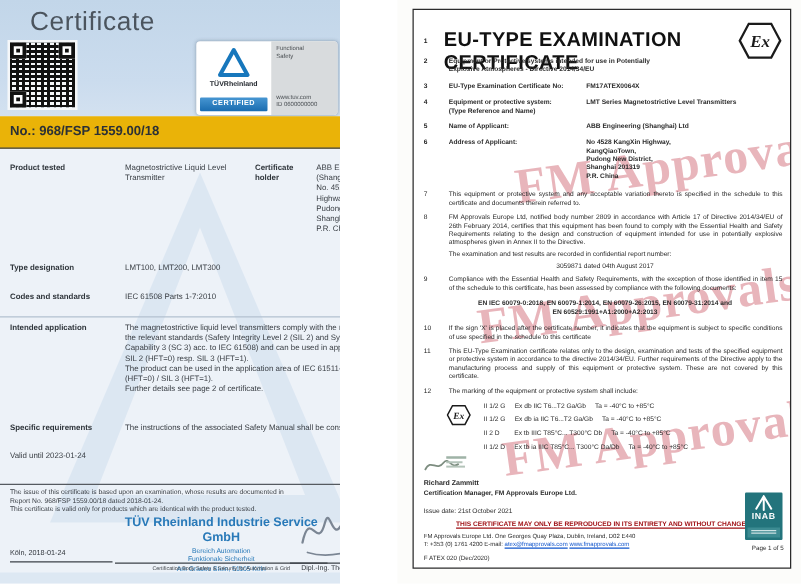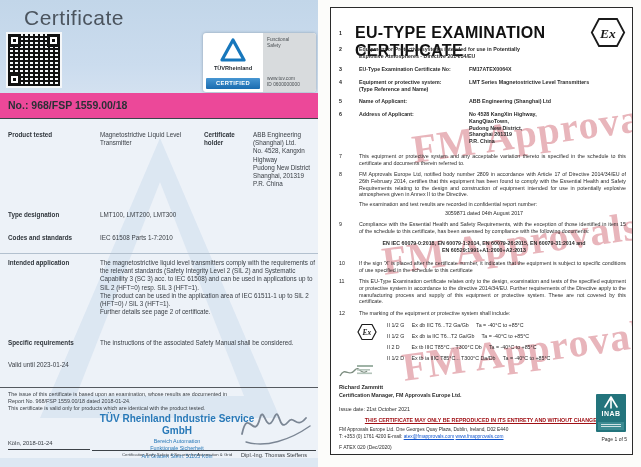--- a/index.html
+++ b/index.html
@@ -2,37 +2,37 @@
 <html><head>
 <meta charset="utf-8">
 <style>
   *{margin:0;padding:0;box-sizing:border-box}
   html,body{width:641px;height:467px}
   body{position:relative;background:#ffffff;font-family:"Liberation Sans",sans-serif;overflow:hidden}
   .abs{position:absolute}
   .pre{white-space:pre-line}
   .prehard{white-space:pre}
   
-  .page-left{position:absolute;left:0;top:0;width:318px;height:467px;background:#edf2f8;overflow:hidden}
+  .page-left{position:absolute;left:0;top:0;width:272px;height:467px;background:#edf2f8;overflow:hidden}
   .lp-header{position:absolute;left:0;top:0;right:0;height:93px;background:linear-gradient(180deg,#c2d6e9 0%,#cbdcee 70%,#d3e1f0 100%)}
   .lp-title{position:absolute;left:24px;top:6px;font-size:21px;color:#4b545e;letter-spacing:.5px}
   .qr{position:absolute;left:8px;top:34px;width:52px;height:52px;background:
       repeating-linear-gradient(0deg,#111 0 2px,transparent 2px 4px),
       repeating-linear-gradient(90deg,#111 0 2px,#f5f7f9 2px 5px);outline:2px solid #f5f7f9}
   .qr .finder{position:absolute;width:13px;height:13px;border:3px solid #111;background:#fff}
   .qr .finder::after{content:"";position:absolute;left:2px;top:2px;width:3px;height:3px;background:#111}
   .badge{position:absolute;right:2px;top:33px;width:113px;height:59px;background:#fff;border-radius:3px;display:flex;box-shadow:0 0 3px rgba(60,80,100,.45)}
   .badge-left{width:60px;position:relative}
   .badge-tri{position:absolute;left:17px;top:4px}
   .badge-brand{position:absolute;left:0;right:0;top:32px;text-align:center;font-size:5.6px;font-weight:700;color:#1e2329}
   .badge-cert{position:absolute;left:3px;right:3px;bottom:3px;height:11px;background:linear-gradient(180deg,#4796d2,#1a6cb0);color:#fff;font-size:5.8px;font-weight:700;text-align:center;line-height:11px;letter-spacing:.4px;border-radius:1px}
   .badge-right{flex:1;background:#d8dbdd;border-radius:0 3px 3px 0;position:relative;font-size:4.8px;color:#4a4f53;line-height:1.25}
   .badge-scheme{position:absolute;left:4px;top:4px}
   .badge-www{position:absolute;left:4px;bottom:4px}
-  .lp-noband{position:absolute;left:0;top:93px;right:0;height:26px;background:#ec4899;border-bottom:1.6px solid #3e444b}
+  .lp-noband{position:absolute;left:0;top:93px;right:0;height:26px;background:#eab308;border-bottom:1.6px solid #3e444b}
   .lp-no{padding:6px 0 0 8px;font-size:10.5px;font-weight:700;color:#2b3036}
   .lp-watermark{position:absolute;left:30px;top:128px;opacity:.9;pointer-events:none}
   .lbl{font-weight:700;font-size:6.3px;color:#2f353b;line-height:1.3}
   .val{font-size:6.3px;color:#383d43;line-height:1.3}
   .lp-rule-faint{position:absolute;left:0;right:0;top:253px;border-top:1px solid #b3c1cf}
   .lp-rule{position:absolute;left:0;right:0;top:387px;border-top:1.2px solid #555a60}
   .lp-note{position:absolute;left:8px;top:391px;width:300px;font-size:5.4px;color:#3a3f45;line-height:1.3}
   .lp-org{position:absolute;left:92px;top:413px;width:170px;text-align:center;color:#2879b8}
   .lp-org-name{font-size:10px;font-weight:700;line-height:1.2}
   .lp-org-lines{font-size:5.4px;line-height:1.35;margin-top:1px}

